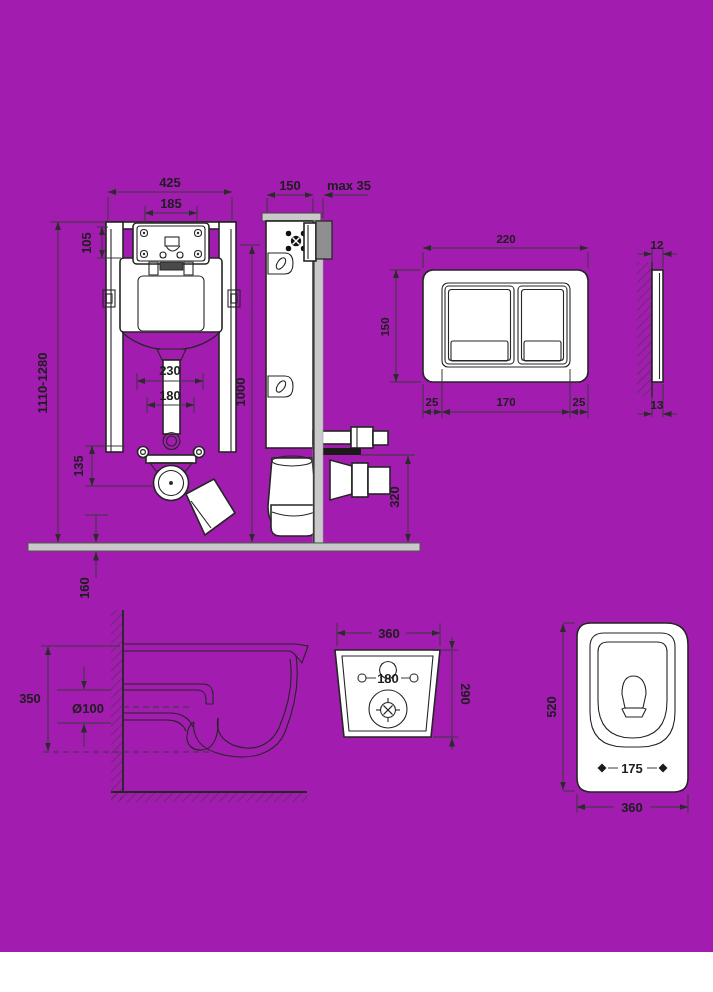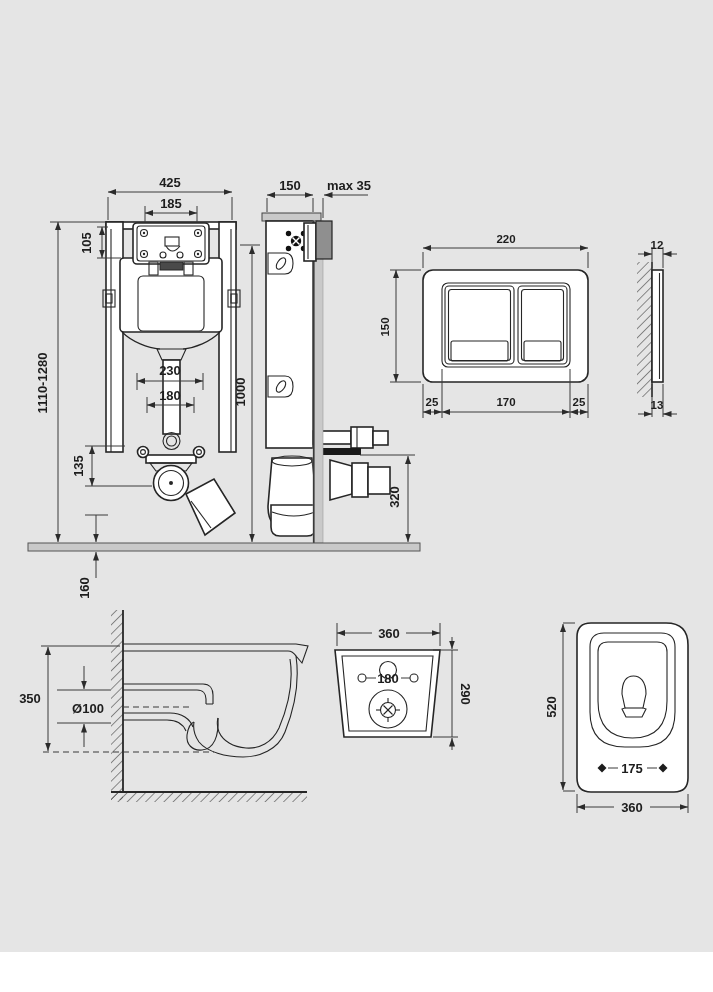--- a/index.html
+++ b/index.html
@@ -1,16 +1,16 @@
 <!DOCTYPE html>
 <html><head>
 <meta charset="utf-8">
 <style>
   html,body{margin:0;padding:0;background:#ffffff;}
-  .canvas{position:relative;width:713px;height:952px;background:#e5e5e5;overflow:hidden;
+  .canvas{position:relative;width:713px;height:952px;background:#a21caf;overflow:hidden;
           font-family:"Liberation Sans", sans-serif;}
   svg{display:block;}
   .dim-text{font:bold 13px "Liberation Sans", sans-serif;fill:#1d1d1d;}
   .dim-text-sm{font:bold 11.5px "Liberation Sans", sans-serif;fill:#1d1d1d;}
   .outline{fill:#ffffff;stroke:#262626;stroke-width:1.6;}
   .outline-thin{fill:none;stroke:#262626;stroke-width:1.1;}
   .dimline{stroke:#3a3a3a;stroke-width:1;fill:none;}
   .dashed{stroke:#3a3a3a;stroke-width:1.1;fill:none;stroke-dasharray:6 4;}
 </style>
 </head>

